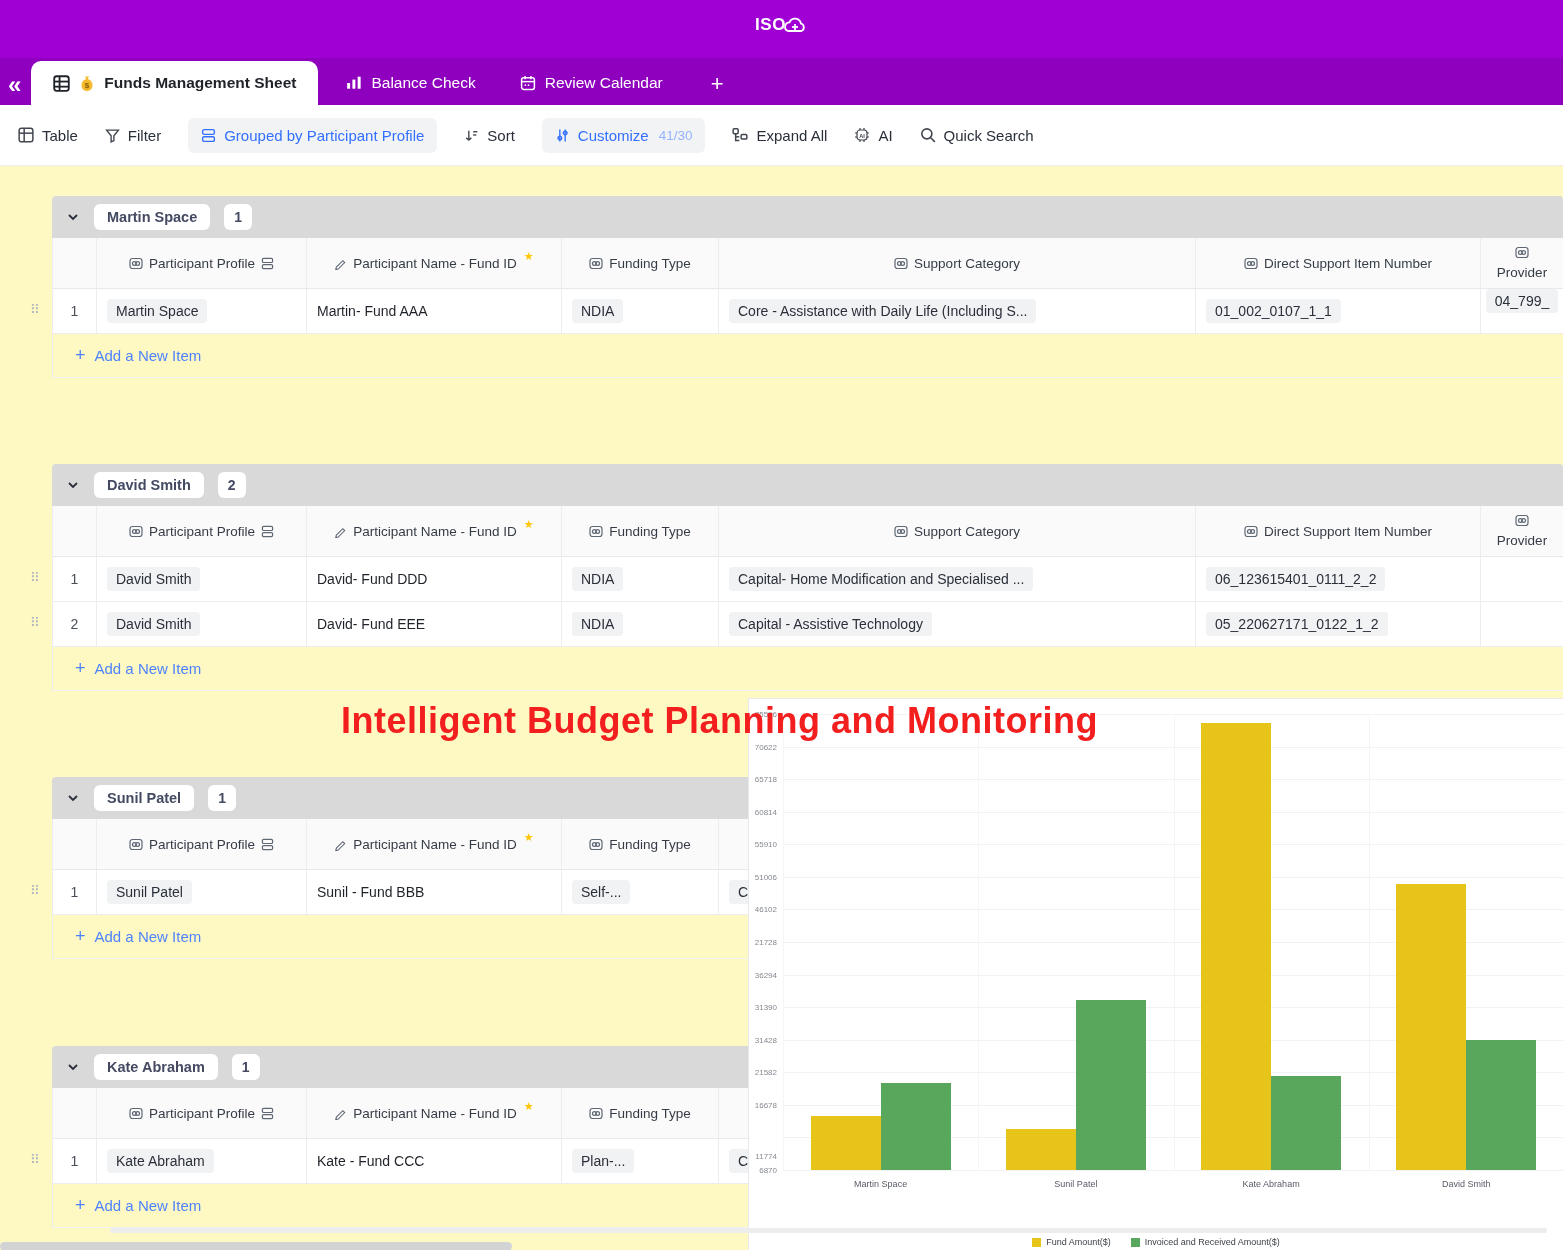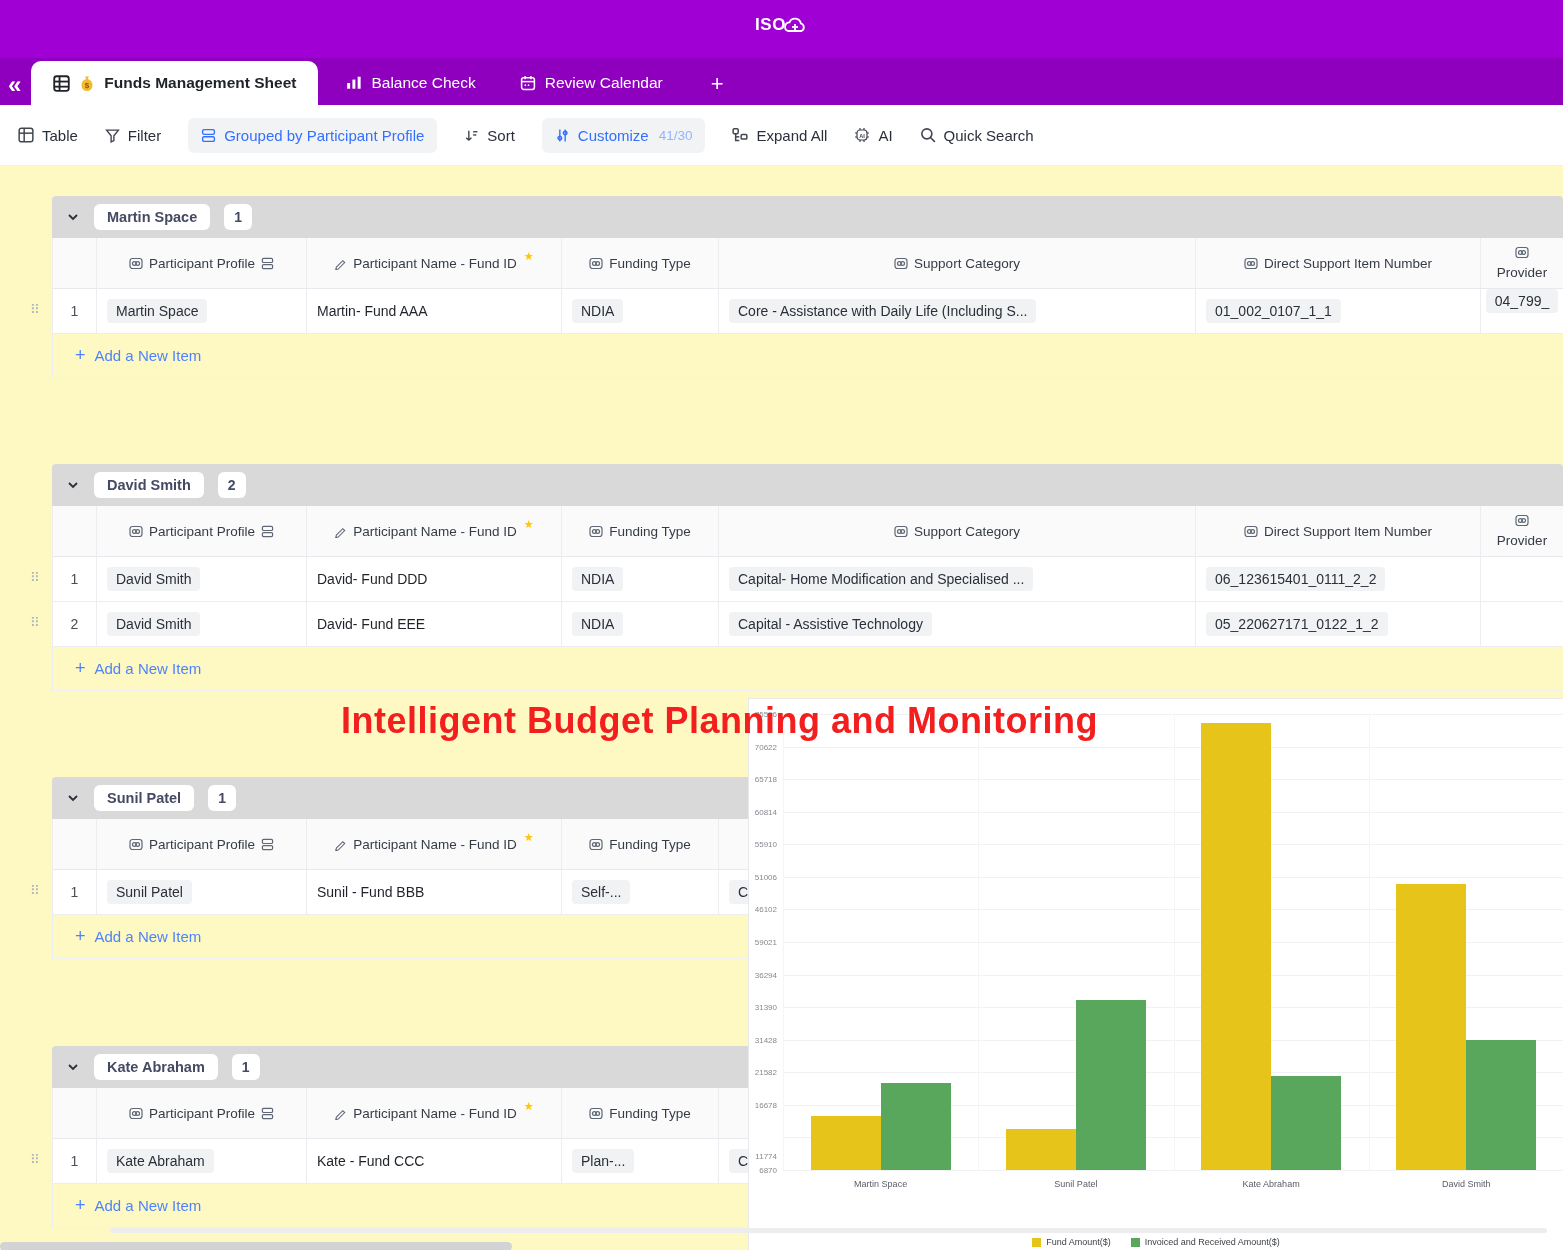--- a/index.html
+++ b/index.html
@@ -570,21 +570,21 @@
 
   <div class="chart-card">
     <div>
         <span class="ytick" style="top: 467px;">6870</span>
         <span class="ytick" style="top: 453px;">11774</span>
         <span class="ytick" style="top: 401.857px;">16678</span>
         <span class="ytick" style="top: 369.286px;">21582</span>
         <span class="ytick" style="top: 336.714px;">31428</span>
         <span class="ytick" style="top: 304.143px;">31390</span>
         <span class="ytick" style="top: 271.571px;">36294</span>
-        <span class="ytick" style="top: 239px;">59021</span>
+        <span class="ytick" style="top: 239px;">21728</span>
         <span class="ytick" style="top: 206.429px;">46102</span>
         <span class="ytick" style="top: 173.857px;">51006</span>
         <span class="ytick" style="top: 141.286px;">55910</span>
         <span class="ytick" style="top: 108.714px;">60814</span>
         <span class="ytick" style="top: 76.1429px;">65718</span>
         <span class="ytick" style="top: 43.5714px;">70622</span>
         <span class="ytick" style="top: 11px;">75526</span>
       </div>
     <div class="chart-plot">
         <div class="gridline" style="top: 456px;"></div>

